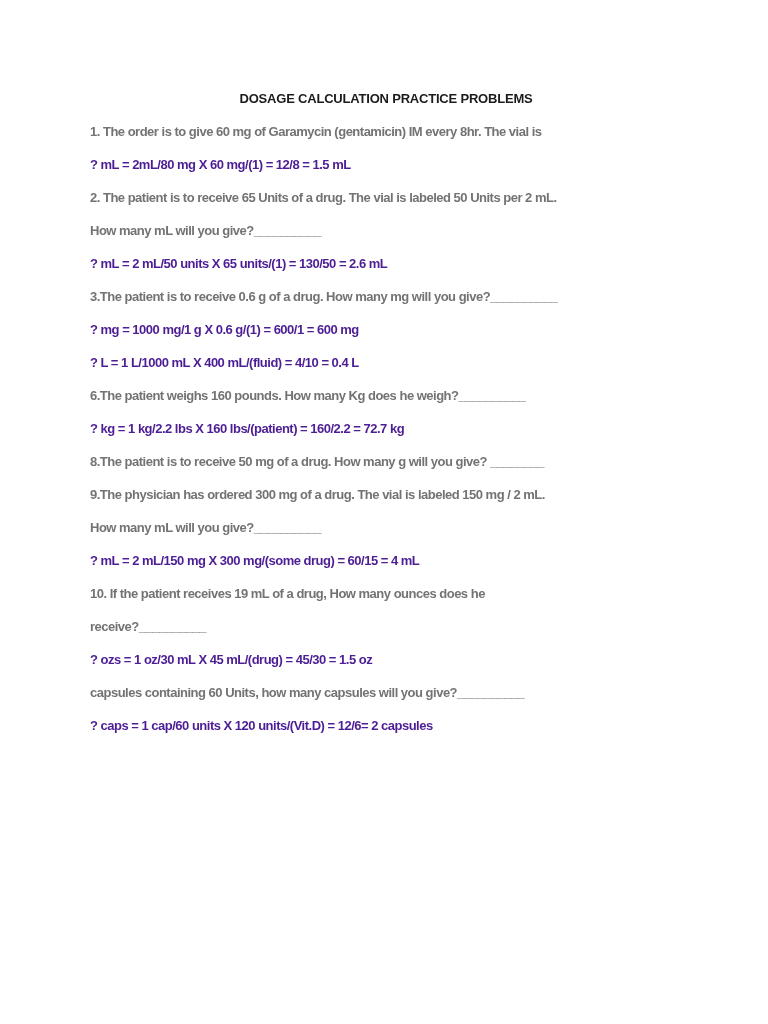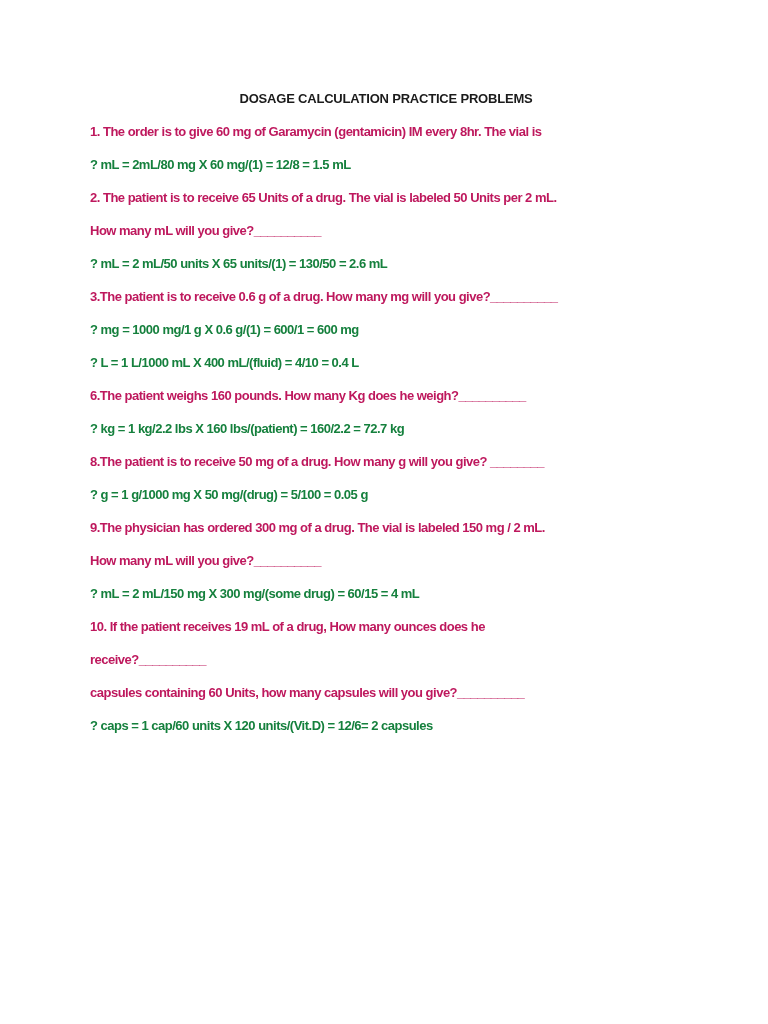--- a/index.html
+++ b/index.html
@@ -30,22 +30,22 @@
     color: #1b1b1b;
   }
   .line {
     margin: 0 0 19px 0;
     font-size: 13px;
     line-height: 14px;
     font-weight: bold;
     letter-spacing: -0.5px;
     white-space: nowrap;
   }
-  .q-line { color: #be185d; }
-  .a-line { color: #15803d; }
+  .q-line { color: #737373; }
+  .a-line { color: #4c1d95; }
 </style>
 </head>
 <body>
 
 <div class="page">
 
   <h1 class="doc-title">DOSAGE CALCULATION PRACTICE PROBLEMS</h1>
 
   <div>
     <p class="line q-line">1. The order is to give 60 mg of Garamycin (gentamicin) IM every 8hr. The vial is</p>
@@ -67,32 +67,32 @@
     <p class="line a-line">? L = 1 L/1000 mL X 400 mL/(fluid) = 4/10 = 0.4 L</p>
   </div>
 
   <div>
     <p class="line q-line">6.The patient weighs 160 pounds. How many Kg does he weigh?__________</p>
     <p class="line a-line">? kg = 1 kg/2.2 lbs X 160 lbs/(patient) = 160/2.2 = 72.7 kg</p>
   </div>
 
   <div>
     <p class="line q-line">8.The patient is to receive 50 mg of a drug. How many g will you give? ________</p>
-    <p class="line a-line">? g = 1 g/1000 mg X 50 mg/(drug) = 5/100 = 0.05 g</p>
   </div>
 
   <div>
     <p class="line q-line">9.The physician has ordered 300 mg of a drug. The vial is labeled 150 mg / 2 mL.</p>
     <p class="line q-line">How many mL will you give?__________</p>
     <p class="line a-line">? mL = 2 mL/150 mg X 300 mg/(some drug) = 60/15 = 4 mL</p>
   </div>
 
   <div>
     <p class="line q-line">10. If the patient receives 19 mL of a drug, How many ounces does he</p>
     <p class="line q-line">receive?__________</p>
+    <p class="line a-line">? ozs = 1 oz/30 mL X 45 mL/(drug) = 45/30 = 1.5 oz</p>
   </div>
 
   <div>
     <p class="line q-line">capsules containing 60 Units, how many capsules will you give?__________</p>
     <p class="line a-line">? caps = 1 cap/60 units X 120 units/(Vit.D) = 12/6= 2 capsules</p>
   </div>
 
 
 </div>
 

